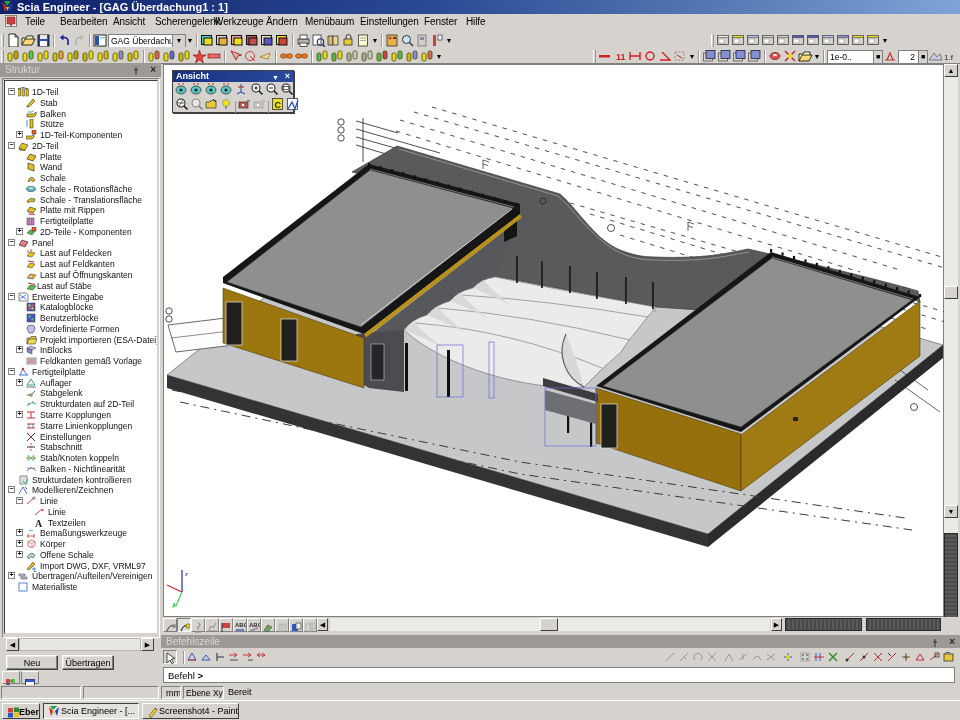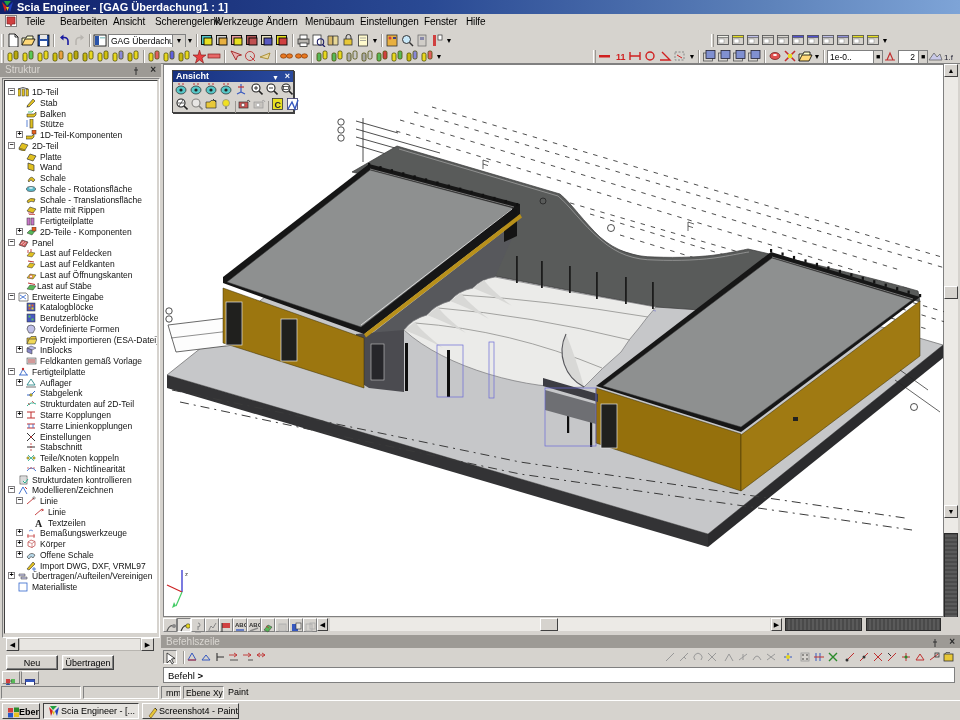--- a/index.html
+++ b/index.html
@@ -676,21 +676,21 @@
             <path d="M5,1 v8" stroke="#c03030" stroke-width="0.8" stroke-dasharray="2,1"></path>
           </svg></span>
         <span class="t" style="left:35px">Stabschnitt</span>
       </div>
       <div class="trow">
         <span class="tic" style="left:21px"><svg width="11" height="10" viewBox="0 0 11 10">
             <path d="M2,8 l6,-6 M2,2 l6,6" stroke="#2a8" stroke-width="0.8"></path>
             <circle cx="2" cy="5" r="1.2" fill="#e8d820" stroke="#333" stroke-width="0.4"></circle>
             <circle cx="8" cy="5" r="1.2" fill="#e8d820" stroke="#333" stroke-width="0.4"></circle>
           </svg></span>
-        <span class="t" style="left:35px">Teile/Knoten koppeln</span>
+        <span class="t" style="left:35px">Stab/Knoten koppeln</span>
       </div>
       <div class="trow">
         <span class="tic" style="left:21px"><svg width="11" height="10" viewBox="0 0 11 10">
             <path d="M1,7 q4,-6 9,0" fill="none" stroke="#36c" stroke-width="0.9"></path>
             <path d="M1,4 h9" stroke="#c03030" stroke-width="0.7" stroke-dasharray="2,1"></path>
           </svg></span>
         <span class="t" style="left:35px">Balken - Nichtlinearität</span>
       </div>
       <div class="trow">
         <span class="tic" style="left:13px"><svg width="11" height="10" viewBox="0 0 11 10">
@@ -1006,21 +1006,21 @@
 <div class="abs" style="left:942px;top:650px;width:14px;height:14px"><svg width="12" height="13" viewBox="0 0 12 13">
       <rect x="2" y="3" width="9" height="7" fill="#e8c838" stroke="#333" stroke-width="0.8"></rect>
       <path d="M3,3 l1,-1.5 h4" fill="none" stroke="#333" stroke-width="0.7"></path>
     </svg></div>
 <div class="abs" style="left:163px;top:667px;width:792px;height:16px;background:#fff;border:1px solid #808080;font-size:9.5px;line-height:15px;padding-left:4px;color:#000">Befehl <b>&gt;</b></div>
 <div class="abs statusbar">
     <span class="scell" style="left:1px;width:80px"></span>
     <span class="scell" style="left:83px;width:76px"></span>
     <span class="scell" style="left:161px;width:20px">mm</span>
     <span class="scell" style="left:183px;width:41px;padding-left:2px;padding-right:0;font-size:8.5px">Ebene Xy</span>
-    <span style="position:absolute;left:228px;top:2px">Paint</span>
+    <span style="position:absolute;left:228px;top:2px">Bereit</span>
   </div>
 <div class="abs taskbar">
     <div class="tbtn" style="left:2px;width:38px;font-weight:bold"><svg width="12" height="12" viewBox="0 0 12 12">
         <rect x="1" y="2" width="5" height="4.5" fill="#d04040"></rect>
         <rect x="7" y="1.5" width="5" height="4.5" fill="#2a8a2a"></rect>
         <rect x="1" y="7" width="5" height="4.5" fill="#2858c8"></rect>
         <rect x="7" y="6.5" width="5" height="4.5" fill="#e8c020"></rect>
       </svg><span style="position:absolute;left:16px;top:3px">Ebene</span></div>
     <div class="tbtn" style="left:43px;width:96px;border-color:#404040 #fff #fff #404040;background:#e4e2de"><svg width="12" height="12" viewBox="0 0 12 12">
         <path d="M1,1 L5,5 L3,10 Z" fill="#d02020"></path>

